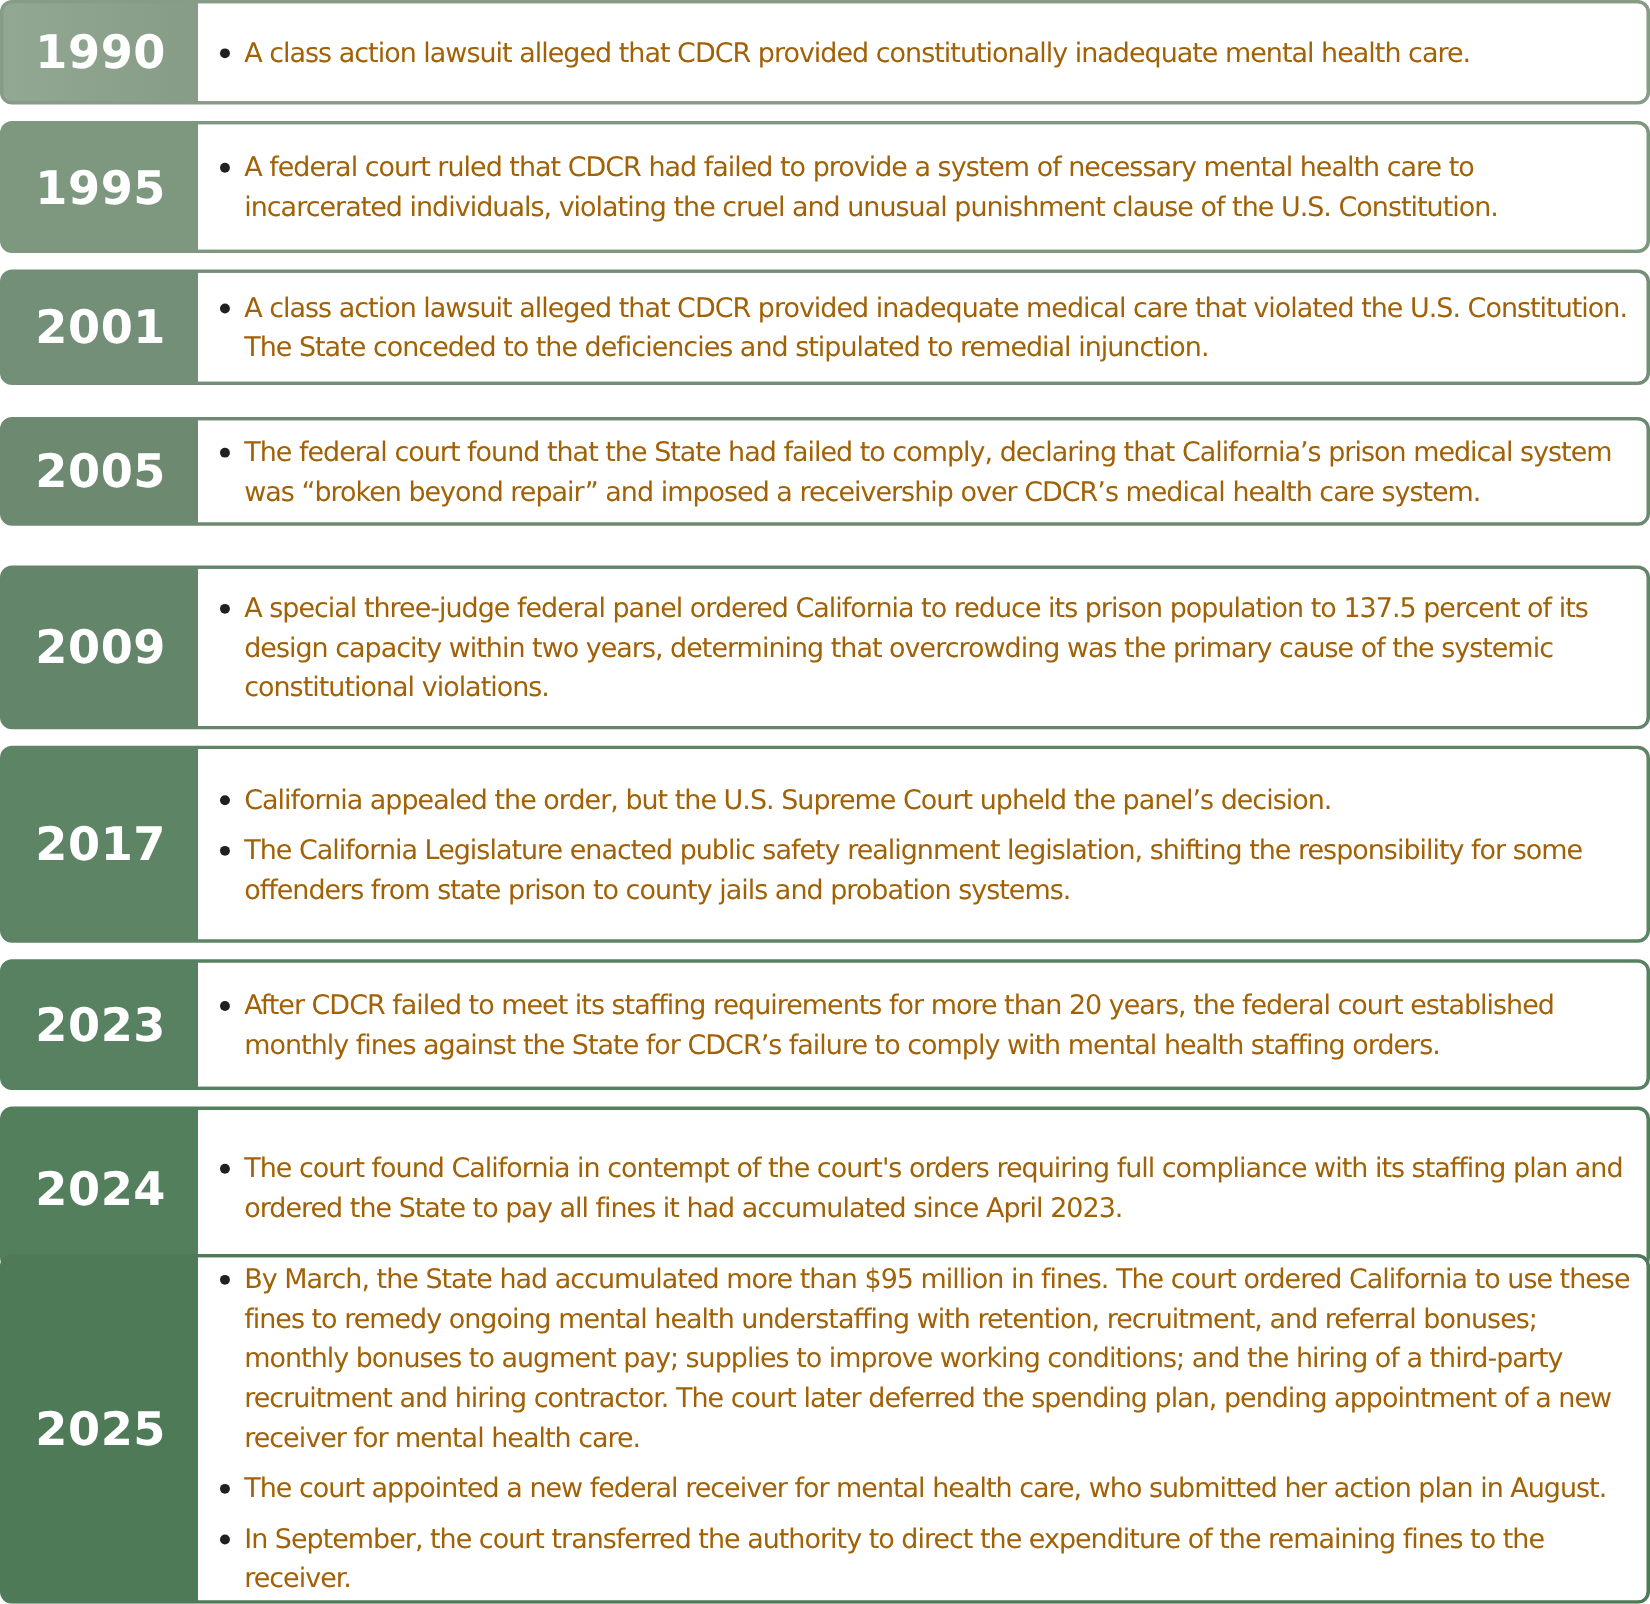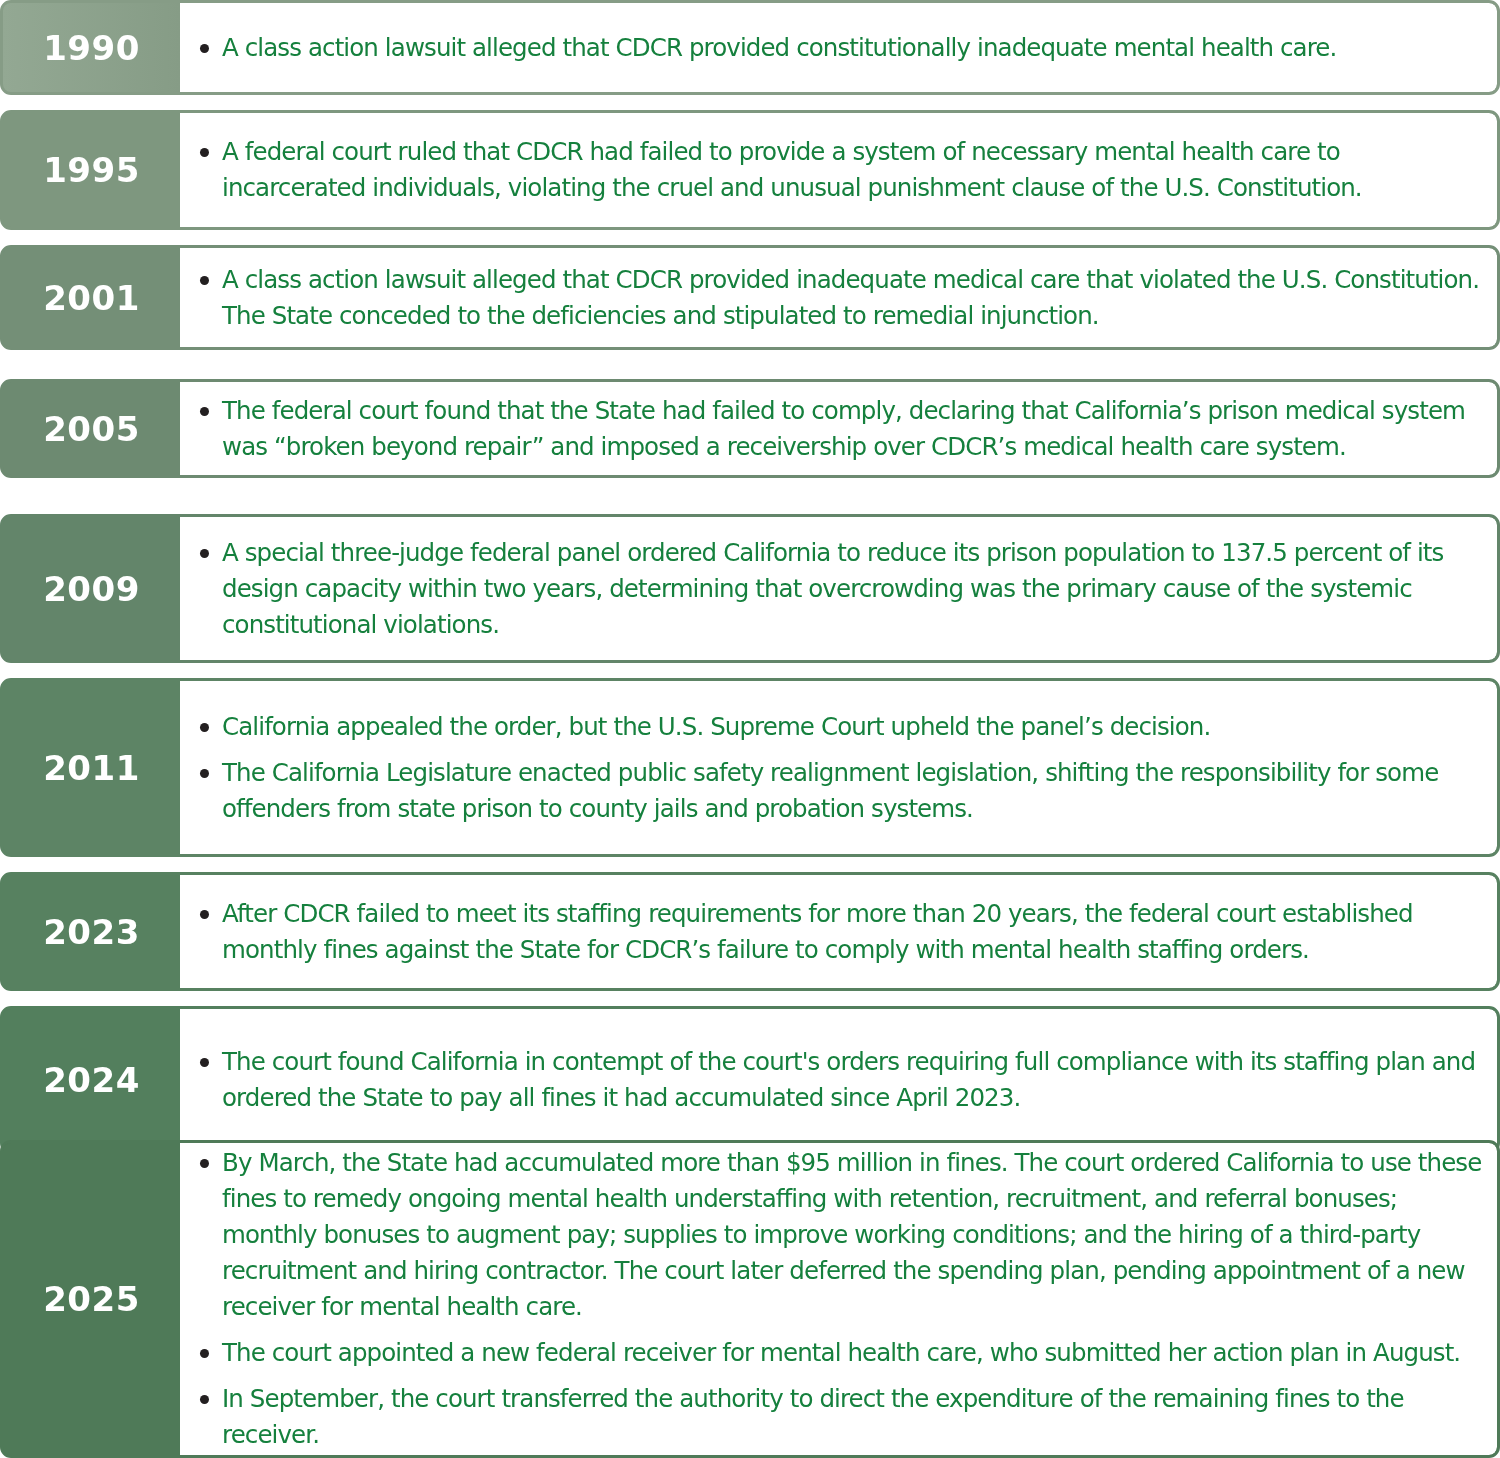--- a/index.html
+++ b/index.html
@@ -34,42 +34,42 @@
     }
     .year {
       width: 177px;
       flex: 0 0 177px;
       display: flex;
       align-items: center;
       justify-content: center;
       color: #ffffff;
       font-family: "DejaVu Sans", "Liberation Sans", sans-serif;
       font-weight: bold;
-      font-size: 34px;
+      font-size: 42px;
       letter-spacing: 0.5px;
       background: var(--c);
     }
     .row.first .year {
       background: linear-gradient(90deg, #93a893 0%, #869c86 100%);
     }
     .content {
       flex: 1 1 auto;
       background: #ffffff;
       border-top-right-radius: 8px;
       border-bottom-right-radius: 8px;
       display: flex;
       flex-direction: column;
       justify-content: center;
       padding: 0 14px 0 18px;
       box-sizing: border-box;
     }
     .bullet {
       position: relative;
       padding-left: 24px;
-      color: #15803d;
+      color: #a16207;
       font-family: "DejaVu Sans", "Liberation Sans", sans-serif;
       font-size: 24.5px;
       line-height: 36px;
       letter-spacing: -0.9px;
       word-spacing: 0px;
       margin: 0;
     }
     .bullet + .bullet {
       margin-top: 10px;
     }
@@ -132,21 +132,21 @@
     <div class="year">2009</div>
     <div class="content">
       <p class="bullet">
         <span class="dot"></span>
         <span>A special three-judge federal panel ordered California to reduce its prison population to 137.5 percent of its design capacity within two years, determining that overcrowding was the primary cause of the systemic constitutional violations.</span>
       </p>
     </div>
   </div>
 
   <div class="row" style="top:678px;height:179px;--c:#5d8465;">
-    <div class="year">2011</div>
+    <div class="year">2017</div>
     <div class="content">
       <p class="bullet">
         <span class="dot"></span>
         <span>California appealed the order, but the U.S. Supreme Court upheld the panel’s decision.</span>
       </p>
       <p class="bullet">
         <span class="dot"></span>
         <span>The California Legislature enacted public safety realignment legislation, shifting the responsibility for some offenders from state prison to county jails and probation systems.</span>
       </p>
     </div>

